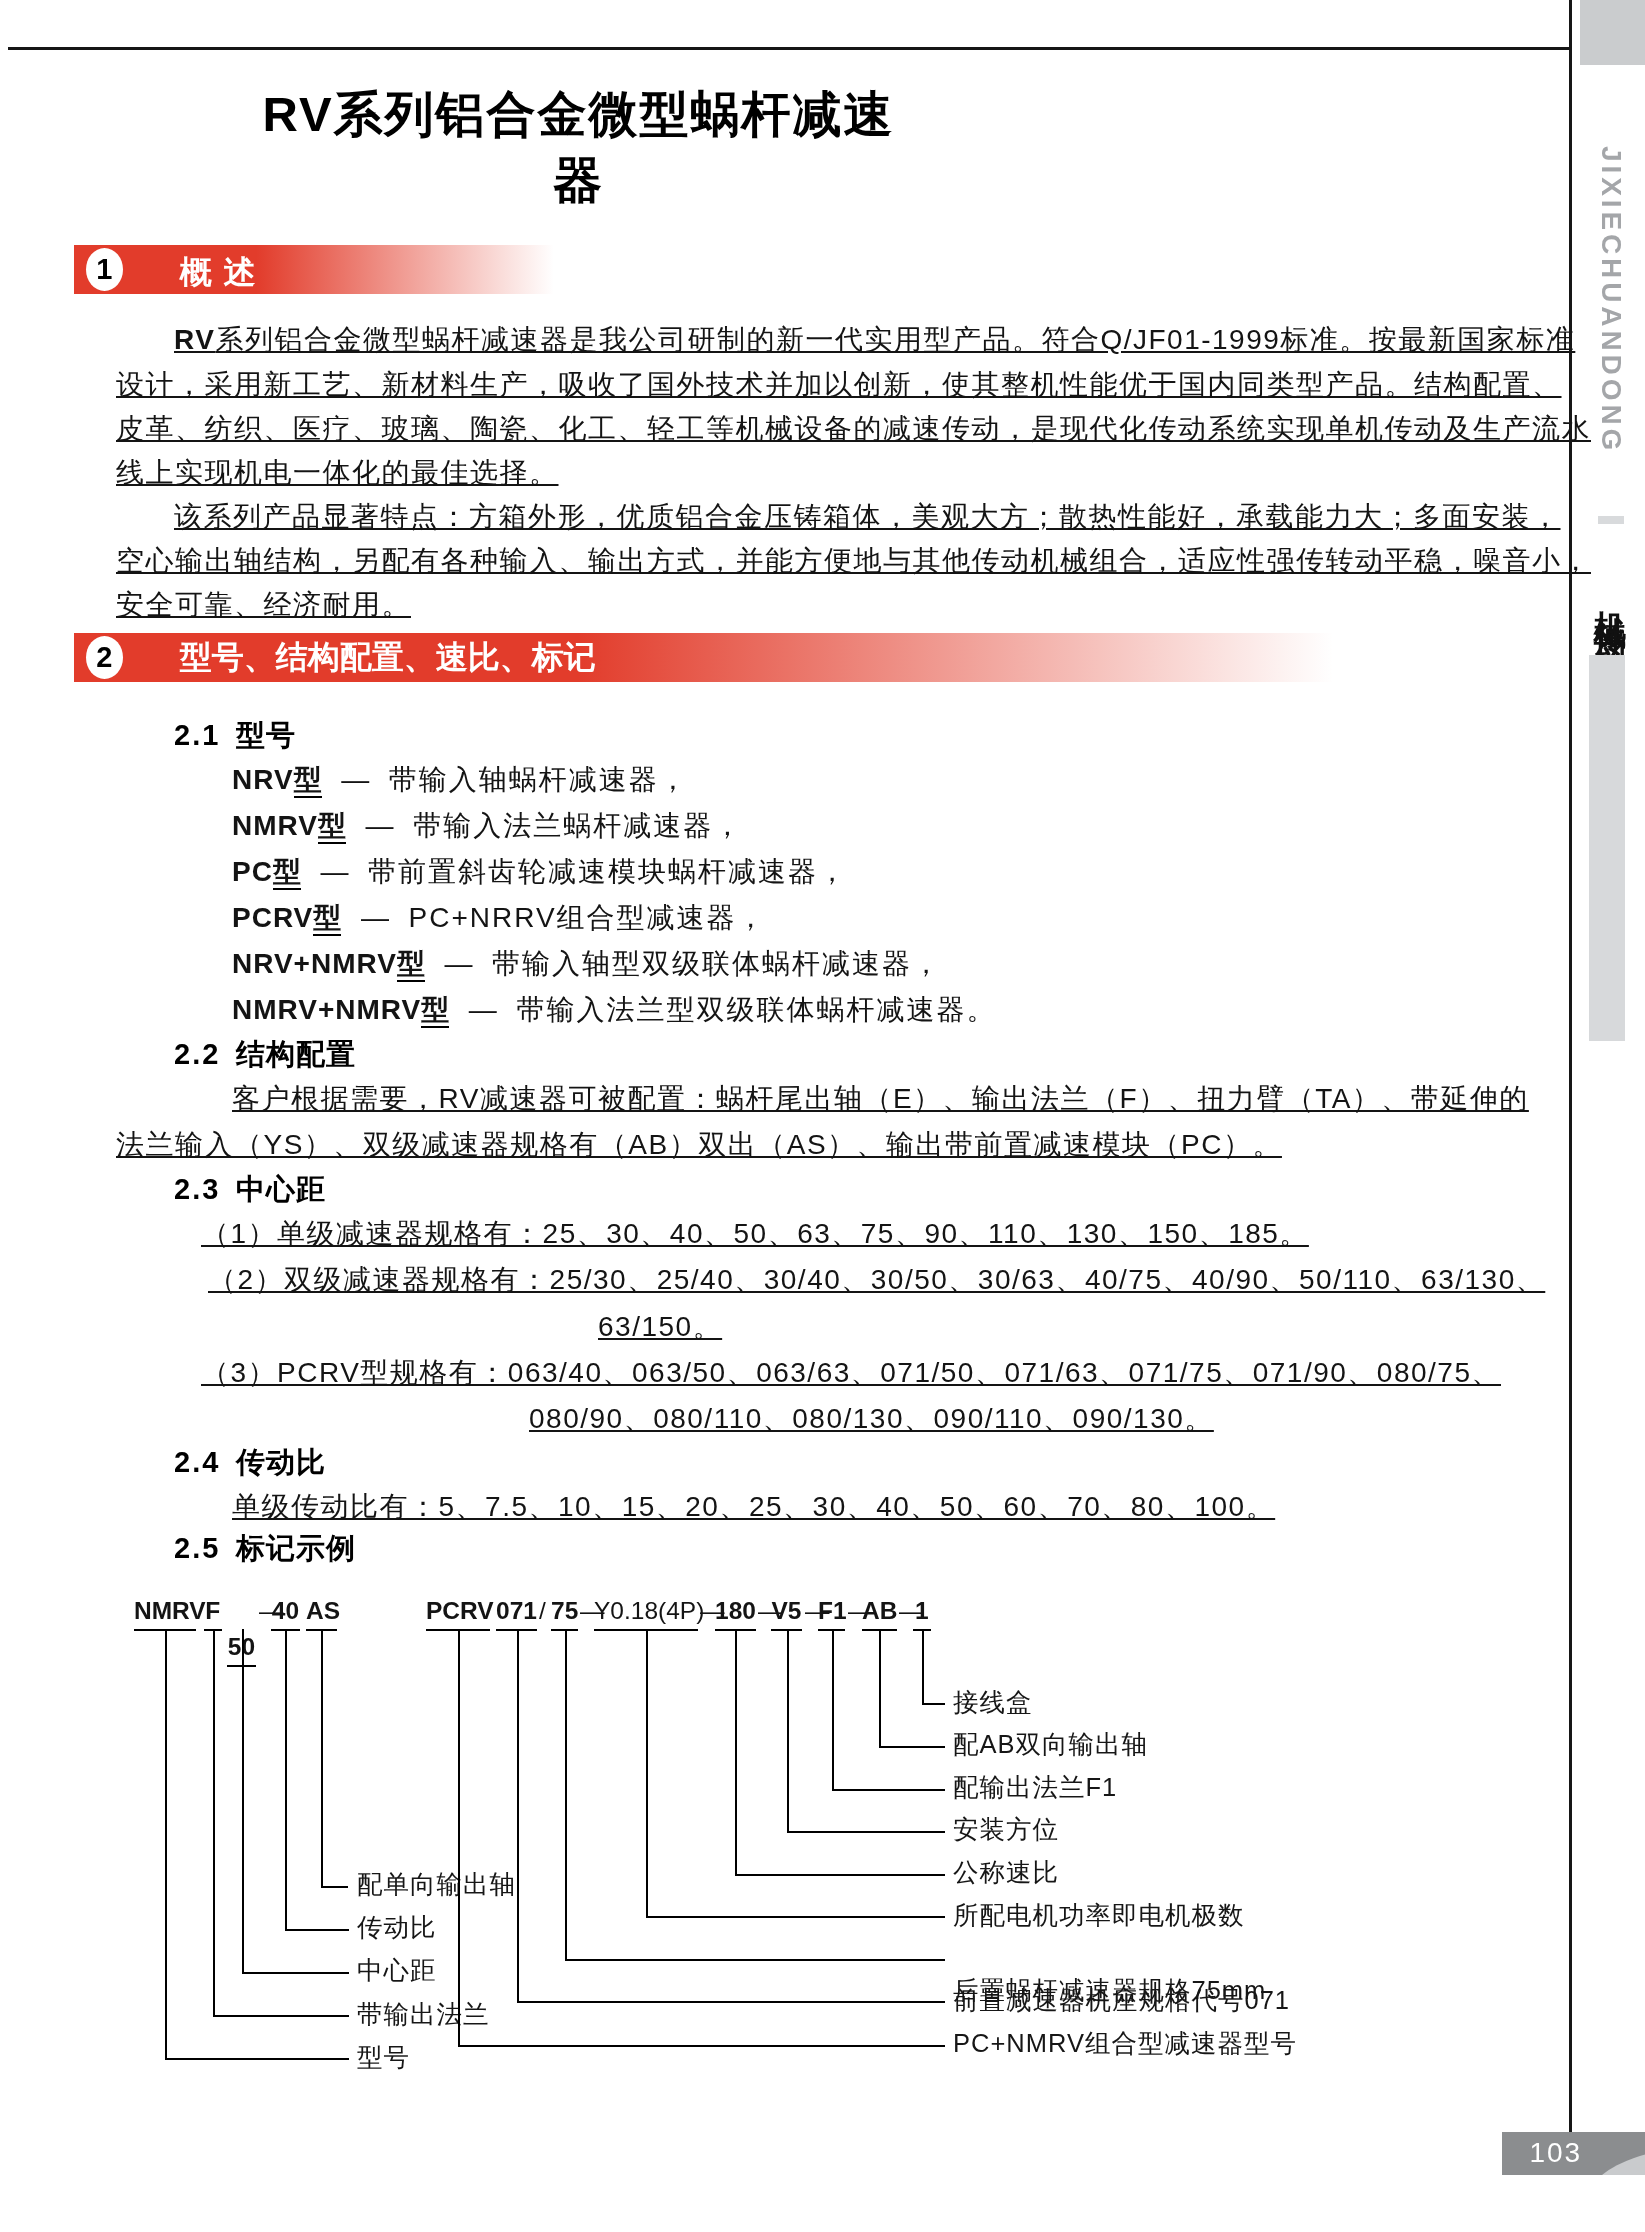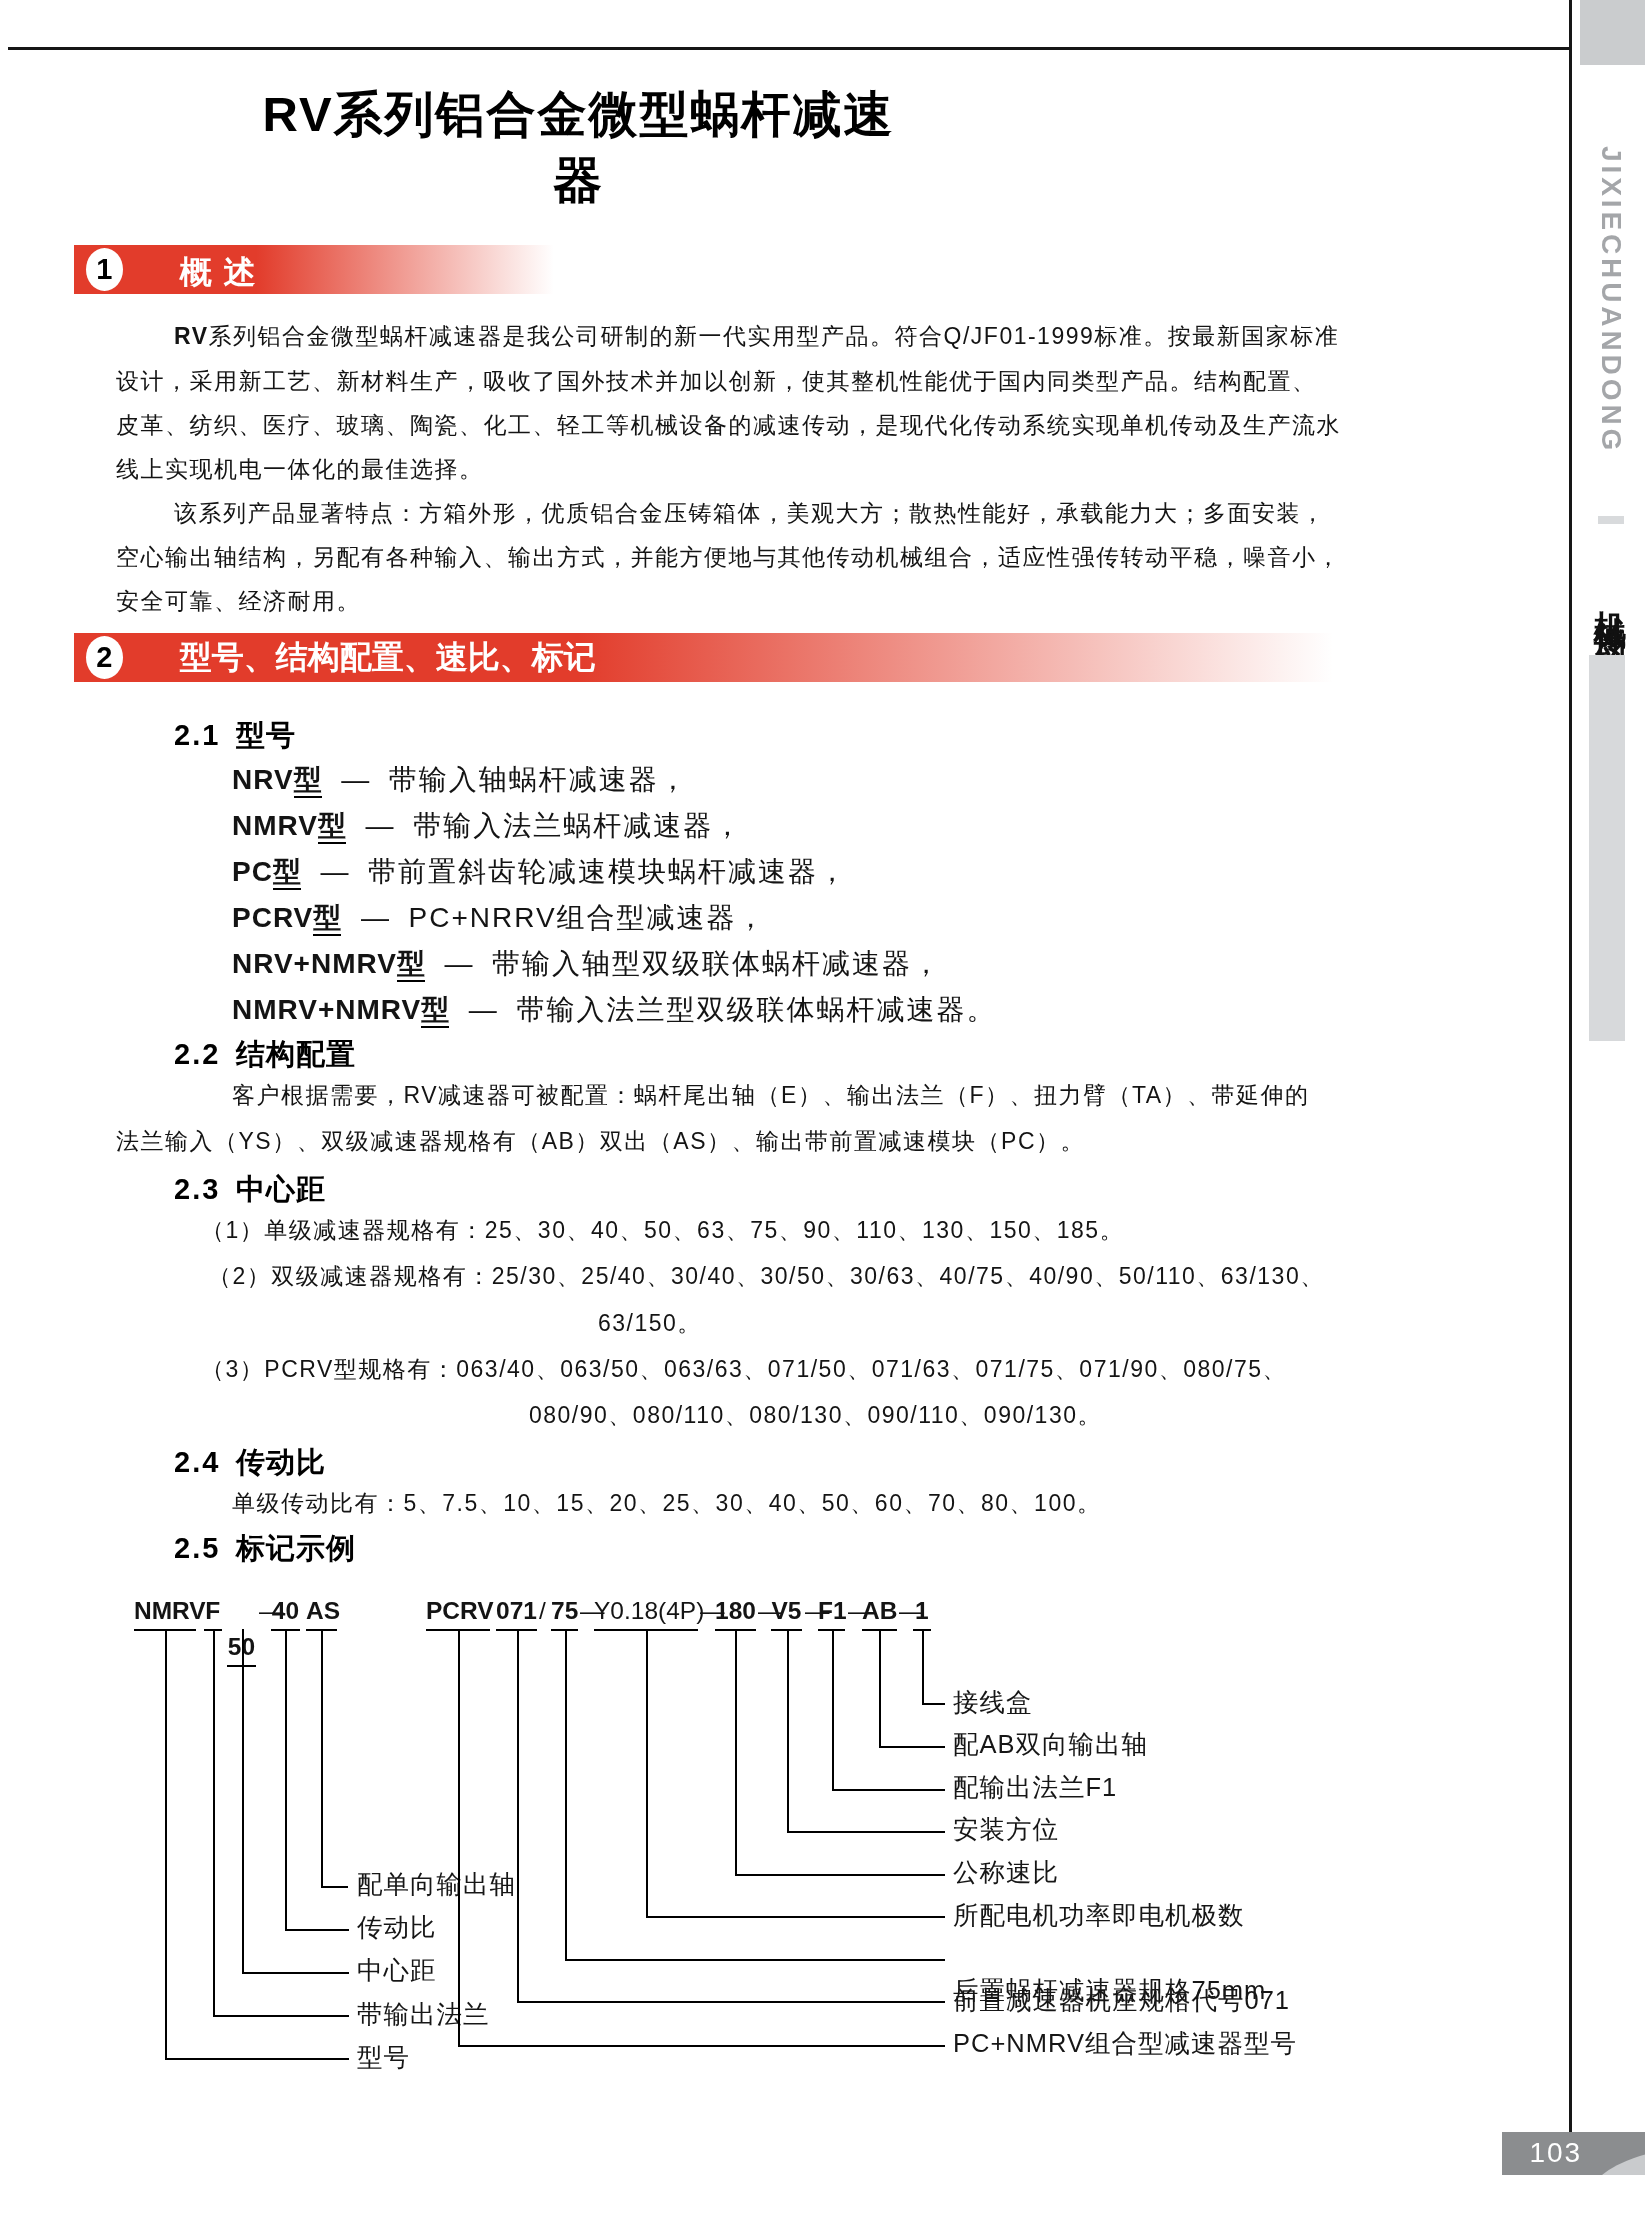--- a/index.html
+++ b/index.html
@@ -20,21 +20,21 @@
     background:linear-gradient(90deg,#e23c2b 0%,#e23c2b 38%,rgba(226,60,43,0) 100%);}
   .band-2{left:74px;top:633px;width:1259px;
     background:linear-gradient(90deg,#e23c2b 0%,#e23c2b 40%,rgba(226,60,43,0) 100%);}
   .badge{width:37px;height:43px;margin-left:11.8px;background:#fff;border-radius:50%;
     display:flex;align-items:center;justify-content:center;
     font-size:29px;font-weight:bold;color:#000;flex:0 0 auto;}
   .band-title{color:#fff;font-weight:bold;font-size:32px;margin-left:57px;}
   .sp{letter-spacing:11.8px;margin-top:6px;}
 
   
-  .body-line{font-size:23px;letter-spacing:1.5px;color:#141414;}
+  .body-line{font-size:28px;letter-spacing:1.5px;color:#141414;text-decoration:underline;}
   .lead-b{font-weight:bold;}
 
   .h2x{position:absolute;font-size:29px;font-weight:bold;color:#000;letter-spacing:1px;}
   .h2x .num{margin-right:15.7px;letter-spacing:2px;}
 
   
   .mline{position:absolute;font-size:28px;}
   .mcode{font-weight:bold;letter-spacing:1px;}
   .msuf{font-weight:bold;border-bottom:2px solid #000;padding-bottom:1px;}
   .mdash{margin:0 19.6px;}

